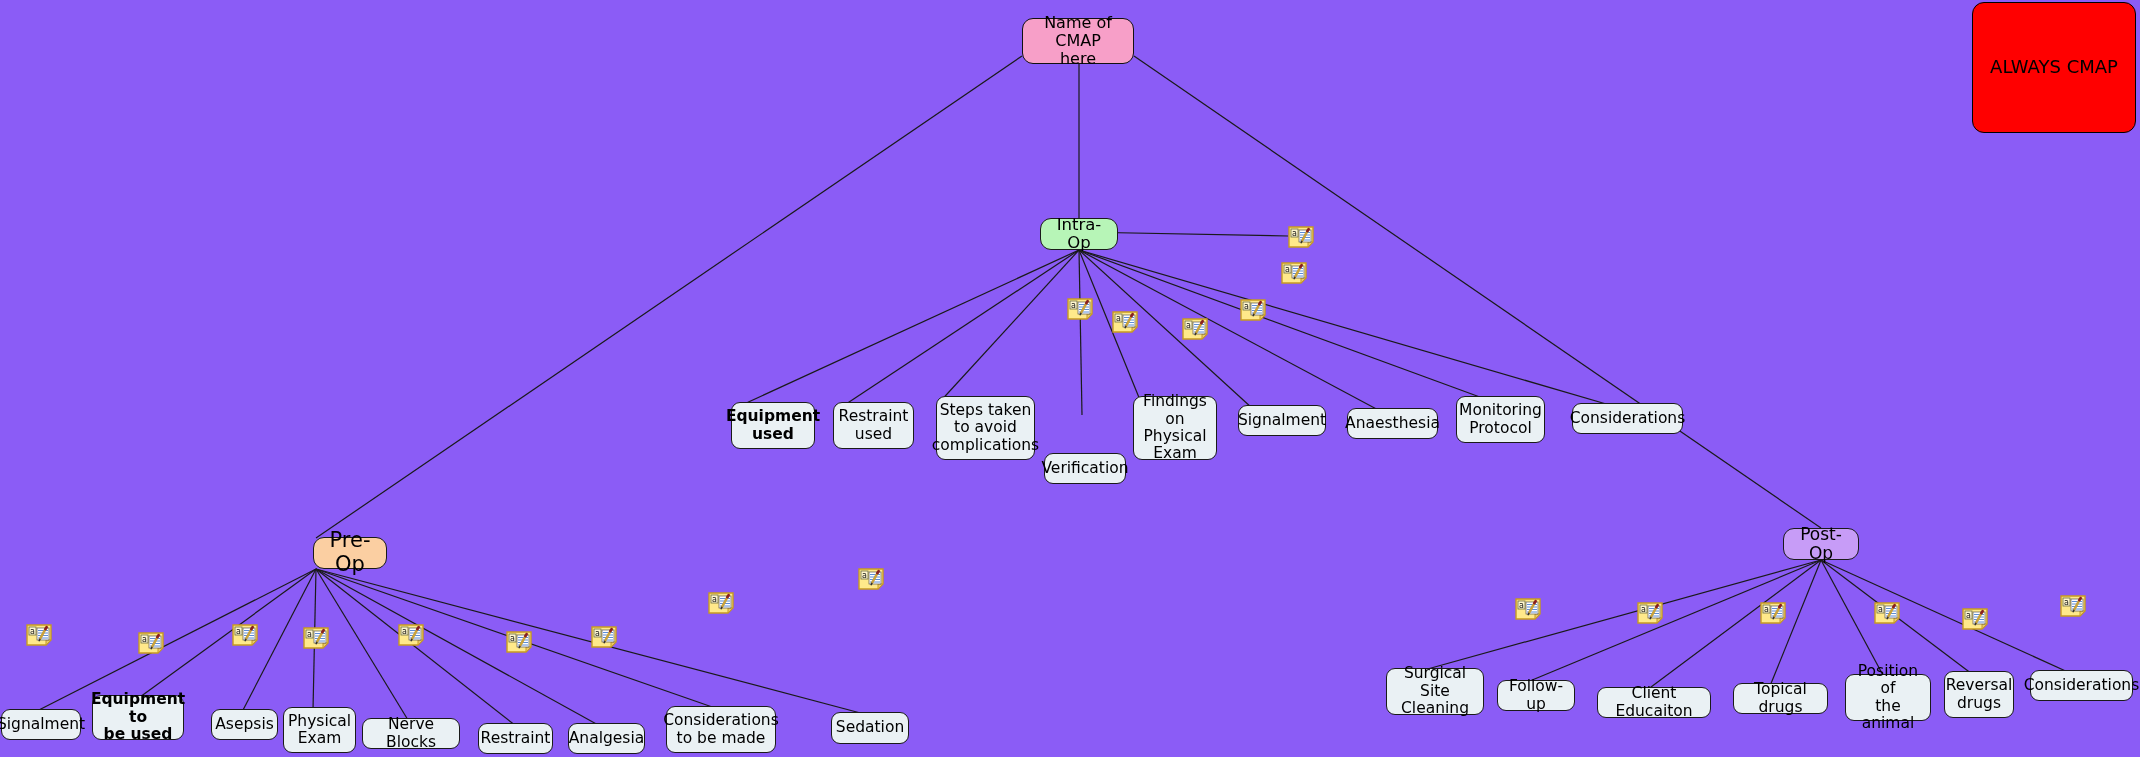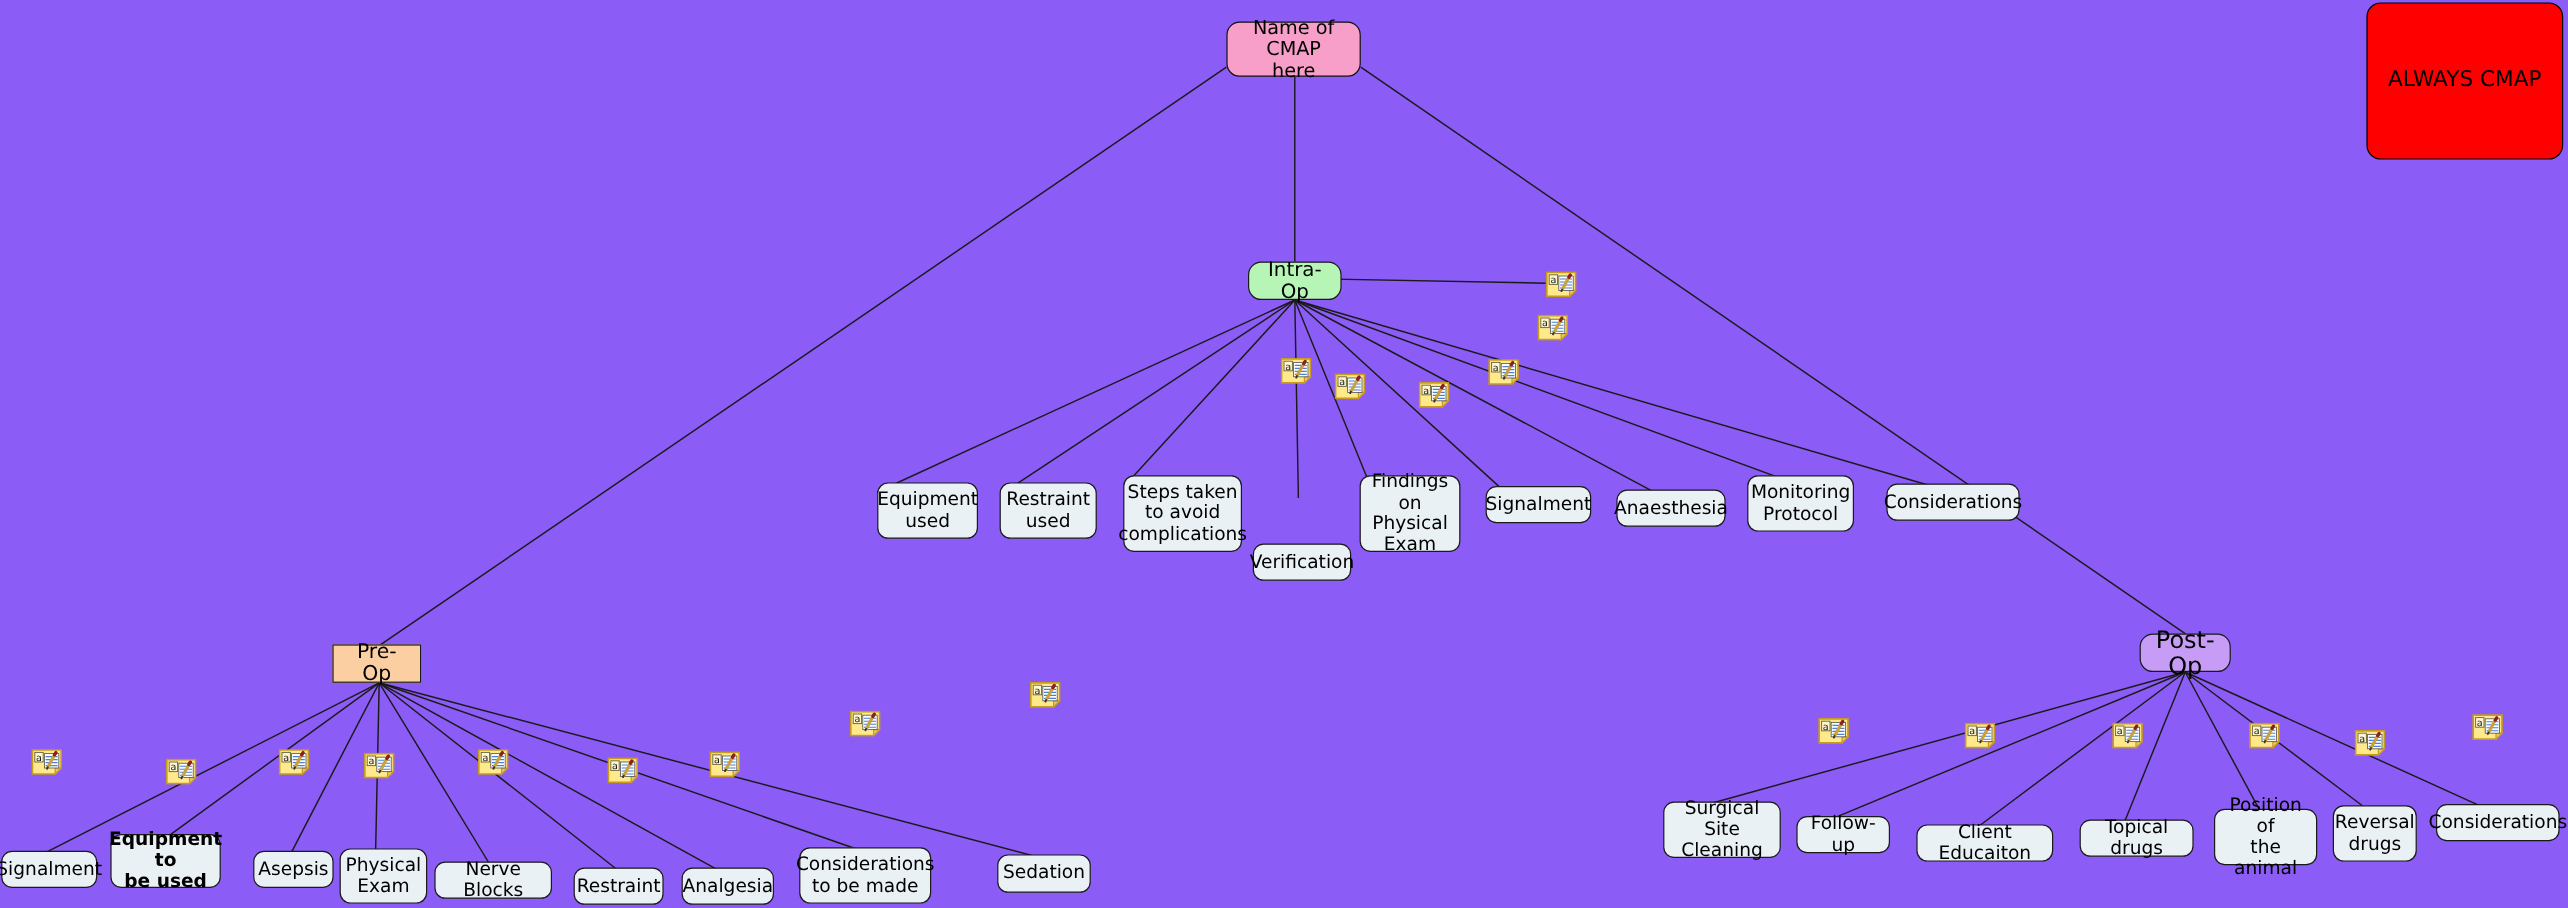--- a/index.html
+++ b/index.html
@@ -44,32 +44,33 @@
     z-index: 5;
   }
   .node.root {
     background: #f79fc8;
     border-color: #111;
     border-radius: 11px;
     font-size: 16px;
   }
   .node.pre {
     background: #fbcfa2;
-    border-radius: 0;
-    font-size: 17px;
+    border-radius: 11px;
+    font-size: 21px;
+    margin-left: 36px;
   }
   .node.intra {
     background: #b7f5b7;
     border-radius: 11px;
     font-size: 16.5px;
   }
   .node.post {
     background: #c79cf7;
     border-radius: 11px;
-    font-size: 20px;
+    font-size: 17px;
   }
   .node.alert {
     background: #ff0000;
     border-color: #000000;
     border-radius: 12px;
     font-size: 18px;
     color: #000000;
   }
   .note-icon {
     position: absolute;
@@ -126,21 +127,21 @@
 be used</div>
       <div class="node" style="left: 211px; top: 709px; width: 67px; height: 31px;">Asepsis</div>
       <div class="node" style="left: 283px; top: 707px; width: 73px; height: 46px;">Physical
 Exam</div>
       <div class="node" style="left: 362px; top: 718px; width: 98px; height: 31px;">Nerve Blocks</div>
       <div class="node" style="left: 478px; top: 723px; width: 75px; height: 31px;">Restraint</div>
       <div class="node" style="left: 568px; top: 723px; width: 77px; height: 31px;">Analgesia</div>
       <div class="node" style="left: 666px; top: 706px; width: 110px; height: 47px;">Considerations
 to be made</div>
       <div class="node" style="left: 831px; top: 712px; width: 78px; height: 32px;">Sedation</div>
-      <div class="node" style="left: 731px; top: 402px; width: 84px; height: 47px;">Equipment
+      <div class="node" style="left: 731px; top: 402px; width: 84px; height: 47px; font-weight: bold;">Equipment
 used</div>
       <div class="node" style="left: 833px; top: 402px; width: 81px; height: 47px;">Restraint
 used</div>
       <div class="node" style="left: 936px; top: 396px; width: 99px; height: 64px;">Steps taken
 to avoid
 complications</div>
       <div class="node" style="left: 1044px; top: 415px; width: 82px; height: 31px; margin-top: 38px;">Verification</div>
       <div class="node" style="left: 1133px; top: 396px; width: 84px; height: 64px;">Findings on
 Physical
 Exam</div>

